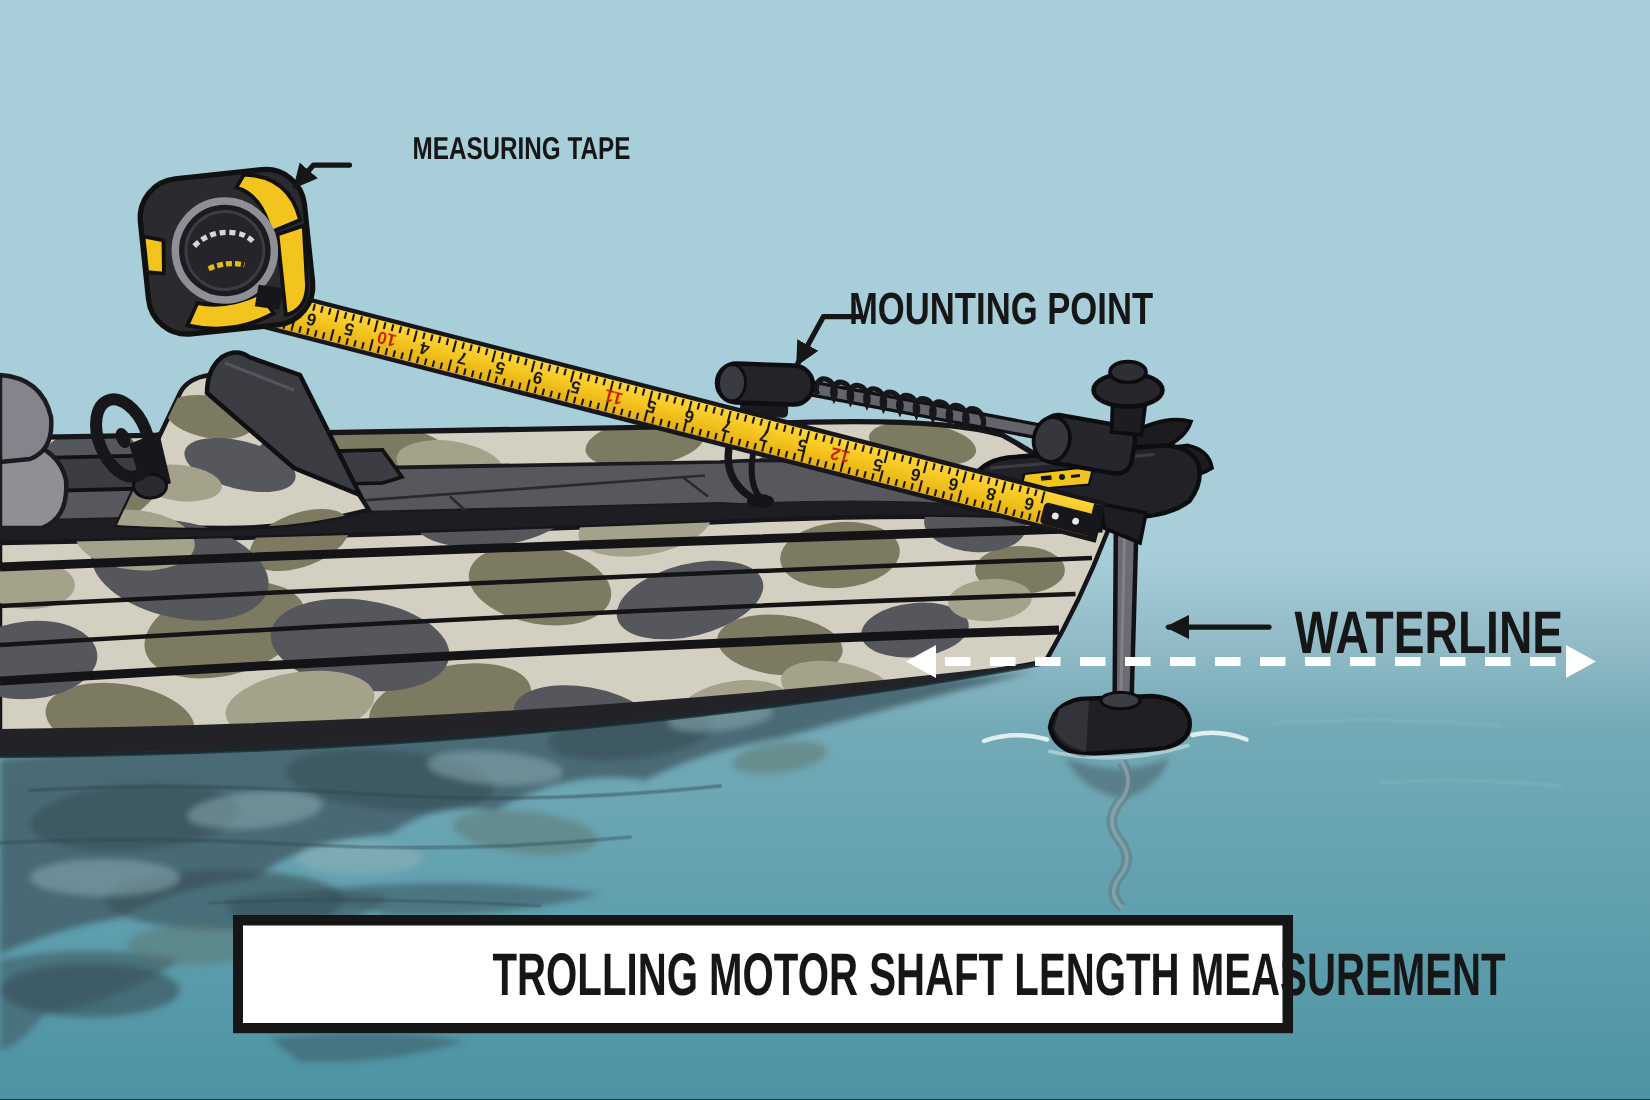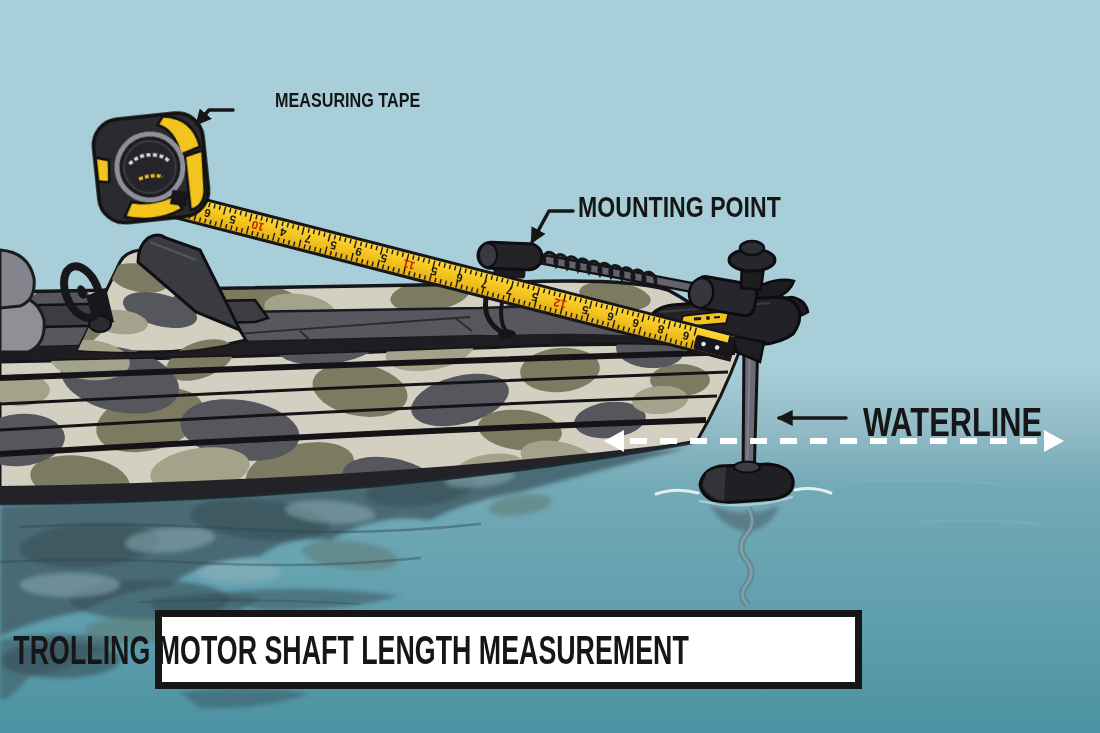--- a/index.html
+++ b/index.html
@@ -11,27 +11,27 @@
       #93bcc8 58%, var(--water-top) 66%,
       #5f9fae 84%, var(--water-bottom) 100%);
   }
   .stage svg{position:absolute;left:0;top:0;}
   .callout{
     position:absolute;white-space:nowrap;color:var(--ink);
     font-weight:bold;line-height:1;z-index:5;
   }
   .callout > span{display:inline-block;transform:scaleX(0.77);transform-origin:left center;letter-spacing:0;}
   .co-measuring-tape{left:252px;top:89px;font-size:21px;margin-left:23px;}
-  .co-mounting-point{left:578px;top:192px;font-size:30px;}
+  .co-mounting-point{left:566px;top:192px;font-size:30px;}
   .co-waterline{left:863px;top:402px;font-size:40px;}
   .title-box{
     position:absolute;left:155px;top:610px;width:707px;height:79px;
     box-sizing:border-box;background:var(--title-bg);
     border:7px solid var(--ink);z-index:6;
-    display:flex;align-items:center;justify-content:flex-end;
+    display:flex;align-items:center;justify-content:flex-start;
   }
   .title-box > span{
     display:inline-block;font-weight:bold;font-size:40px;line-height:1;
     color:var(--ink);white-space:nowrap;
     transform:scaleX(0.67);transform-origin:center center;
   }
 </style>
 </head>
 <body>
 

